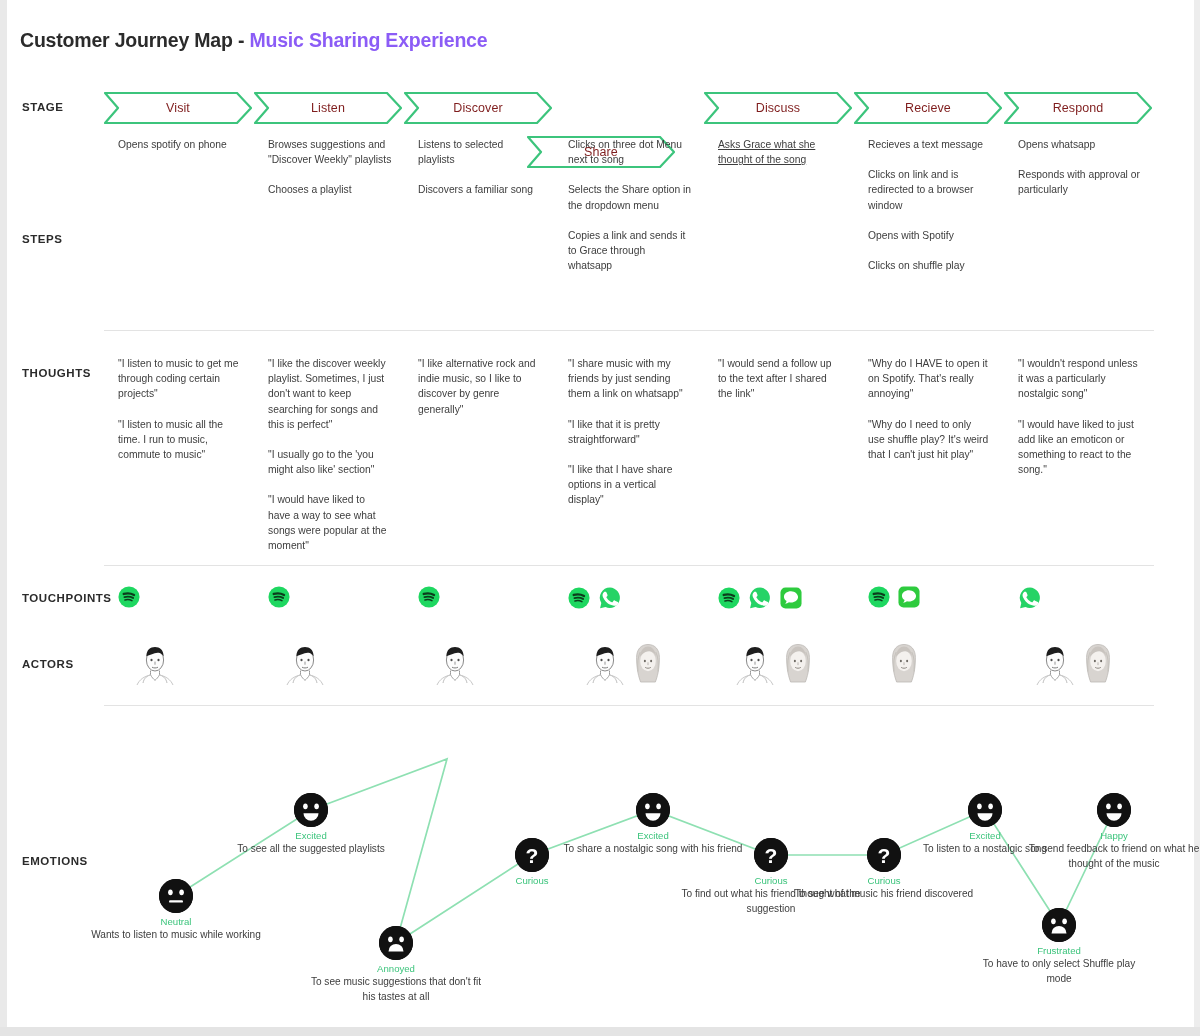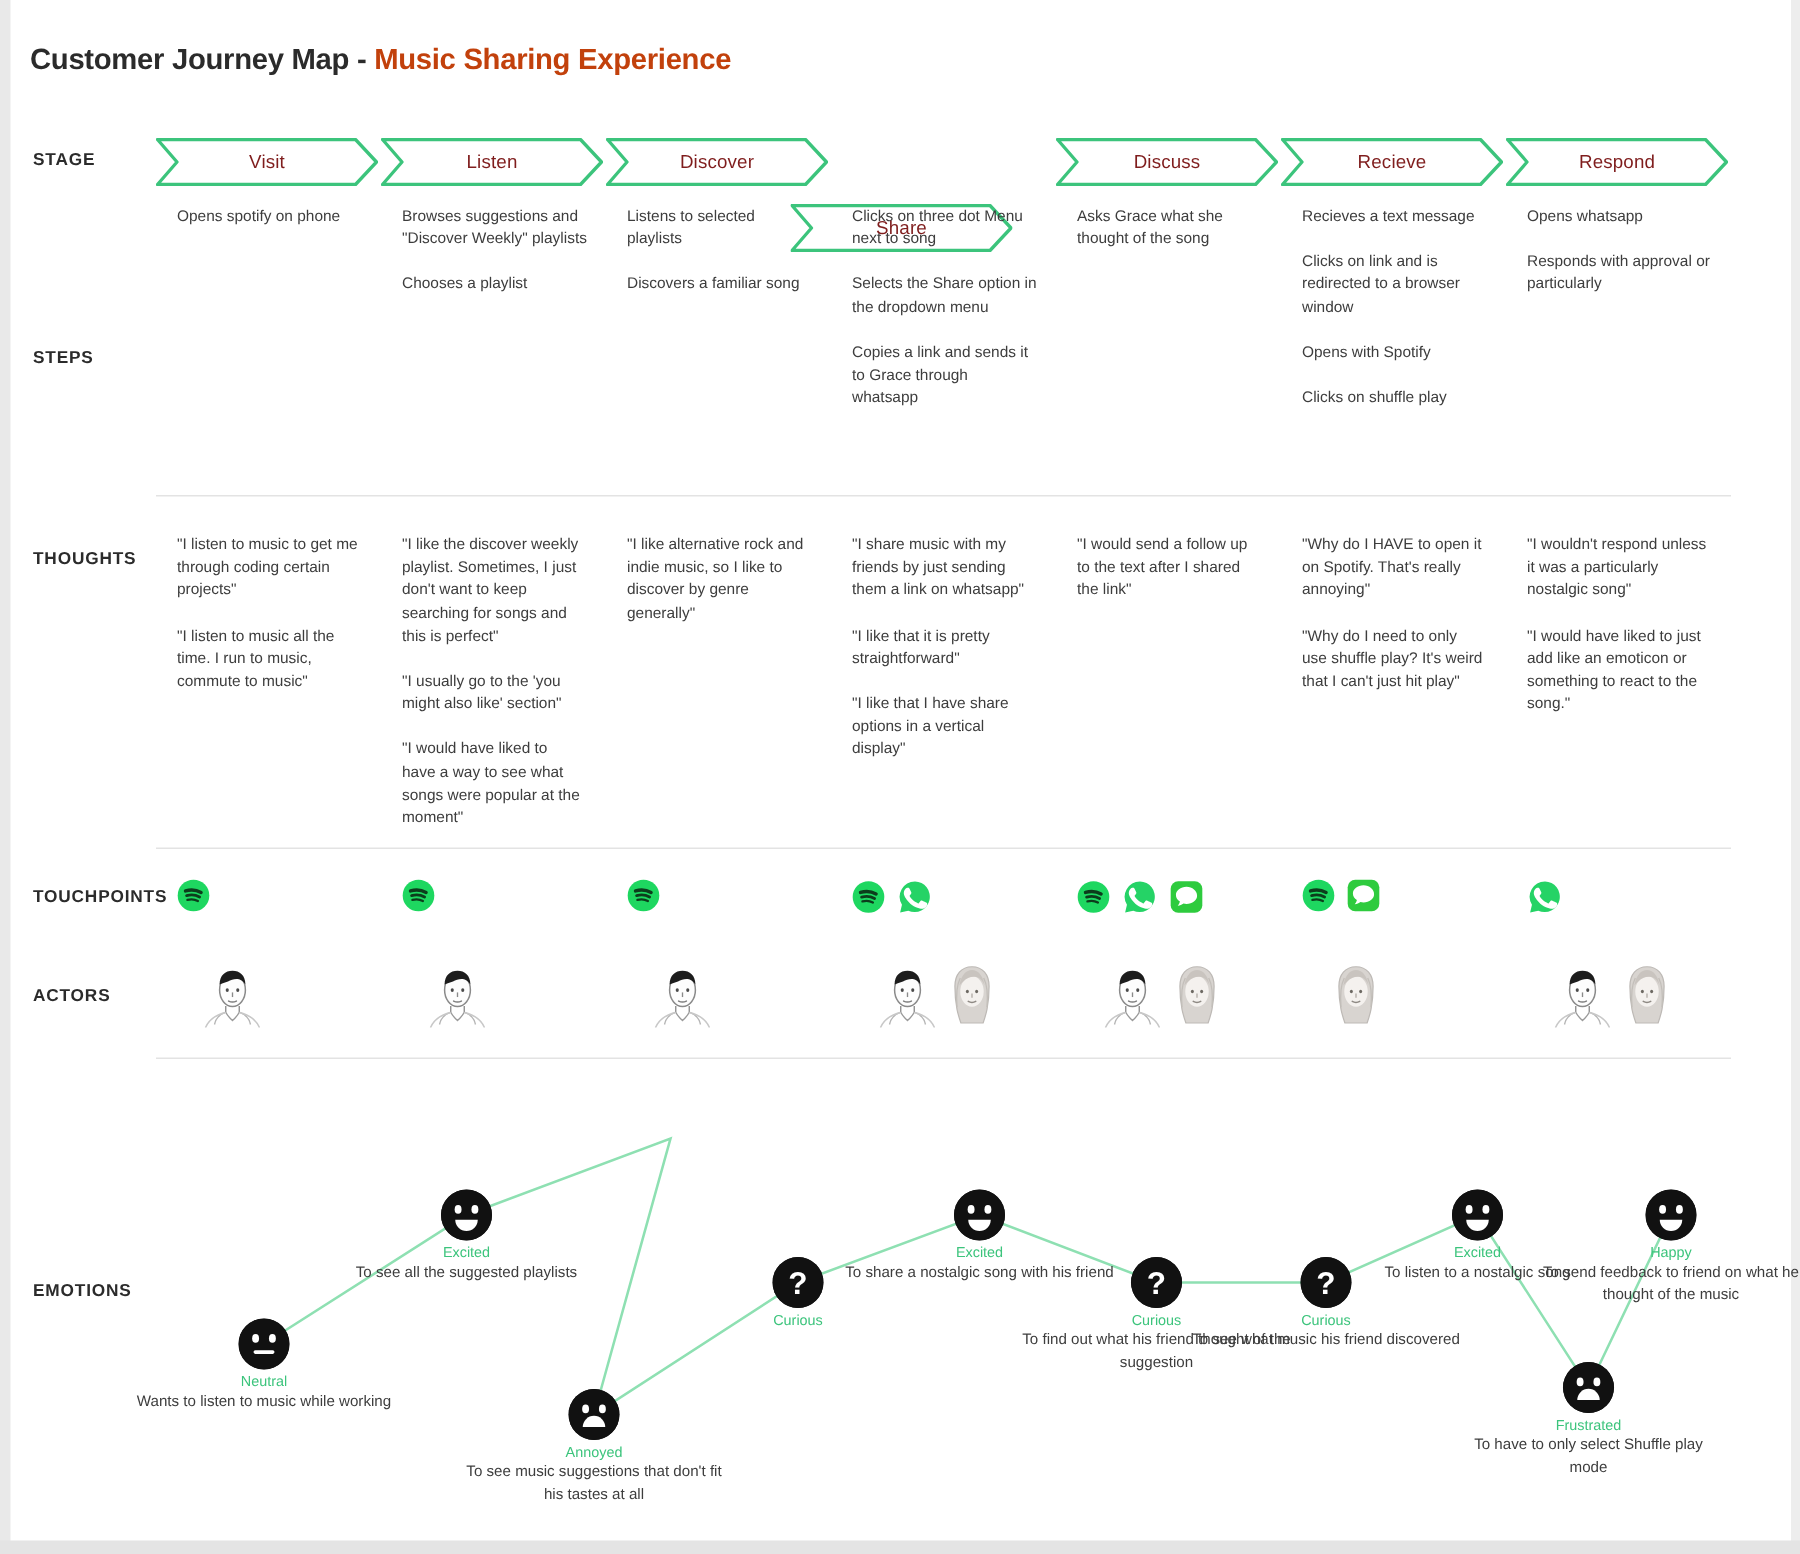--- a/index.html
+++ b/index.html
@@ -17,21 +17,21 @@
   .edge-l { position:absolute; left:0; top:0; width:7px; height:1036px; background:#e9e9e9; }
   .edge-r { position:absolute; right:0; top:0; width:6px; height:1036px; background:#ededed; }
   .edge-b { position:absolute; left:0; bottom:0; width:1200px; height:9px; background:#e4e4e4; }
 
   
   #title {
     position: absolute; left: 20px; top: 29px;
     font-size: 19.5px; font-weight: bold; letter-spacing: -0.2px;
     color: #2b2b2b; white-space: nowrap;
   }
-  #title .accent { color: #c2410c; }
+  #title .accent { color: #8b5cf6; }
 
   
   .rowlabel {
     position: absolute; left: 22px;
     font-size: 11.5px; font-weight: bold; letter-spacing: 0.55px;
     color: #2b2b2b; white-space: nowrap;
   }
 
   
   .divider { position: absolute; left: 104px; width: 1050px; height: 1px; background: #e3e3e3; }
@@ -162,21 +162,21 @@
       </div>
       <div class="cell" style="left: 418px; top: 137px; width: 124px;">
         <p>Listens to selected playlists</p>
         <p>Discovers a familiar song</p>
       </div>
       <div class="cell" style="left: 568px; top: 137px; width: 124px;">
         <p>Clicks on three dot Menu next to song</p>
         <p>Selects the Share option in the dropdown menu</p>
         <p>Copies a link and sends it to Grace through whatsapp</p>
       </div>
-      <div class="cell" style="left: 718px; top: 137px; width: 124px;">
+      <div class="cell" style="left: 718px; top: 137px; width: 124px; text-decoration: underline;">
         <p>Asks Grace what she thought of the song</p>
       </div>
       <div class="cell" style="left: 868px; top: 137px; width: 124px;">
         <p>Recieves a text message</p>
         <p>Clicks on link and is redirected to a browser window</p>
         <p>Opens with Spotify</p>
         <p>Clicks on shuffle play</p>
       </div>
       <div class="cell" style="left: 1018px; top: 137px; width: 124px;">
         <p>Opens whatsapp</p>

